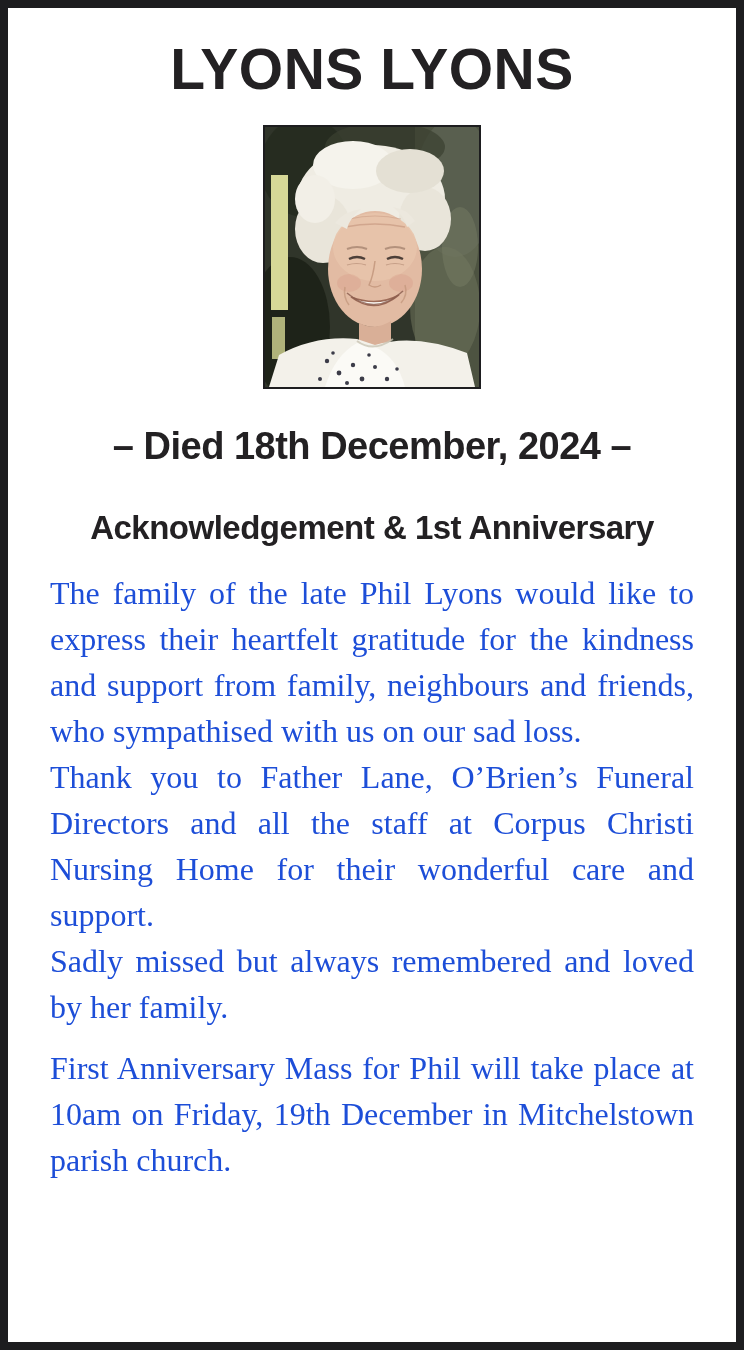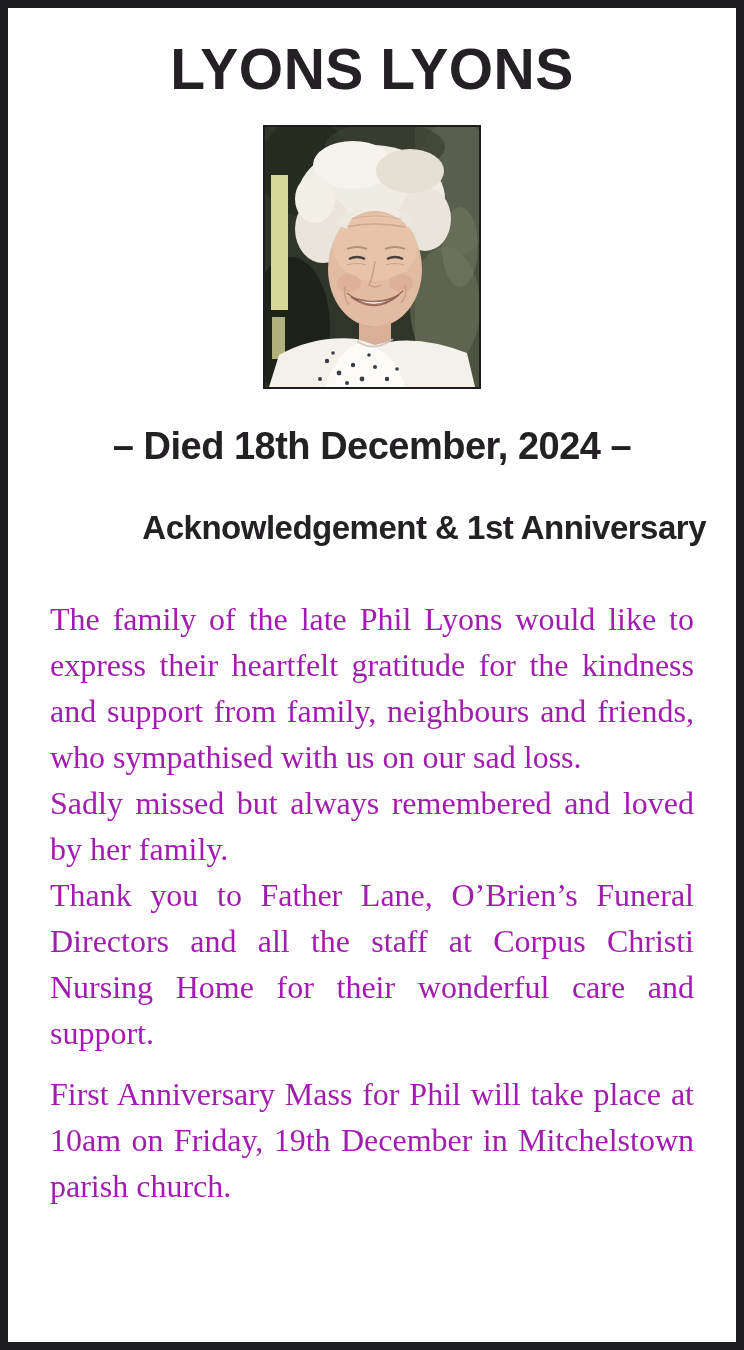--- a/index.html
+++ b/index.html
@@ -42,31 +42,31 @@
     font-family: "Liberation Sans", "DejaVu Sans", sans-serif;
     font-weight: bold;
     font-size: 38px;
     line-height: 1.1;
     letter-spacing: -0.5px;
     color: #232123;
   }
   .subhead.died { margin-top: 37px; }
   .section-heading {
     margin: 42px 30px 0 30px;
-    text-align: right;
+    text-align: center;
     font-family: "Liberation Sans", "DejaVu Sans", sans-serif;
     font-weight: bold;
     font-size: 33px;
     line-height: 1.1;
     letter-spacing: -0.5px;
     color: #232123;
   }
   .body-text {
-    margin: 50px 42px 0 42px;
-    color: #a21caf;
+    margin: 24px 42px 0 42px;
+    color: #1d4ed8;
   }
   .body-text p {
     margin: 0;
     font-size: 32px;
     line-height: 46px;
     text-align: justify;
   }
   .body-text p.final {
     margin-top: 15px;
     font-weight: normal;
@@ -151,18 +151,18 @@
     </svg>
   </div>
 
 
   <div class="subhead died">– Died 18th December, 2024 –</div>
 
   <div class="section-heading">Acknowledgement &amp; 1st Anniversary</div>
 
   <div class="body-text">
     <p>The family of the late Phil Lyons would like to express their heartfelt gratitude for the kindness and support from family, neighbours and friends, who sympathised with us on our sad loss.</p>
+    <p>Thank you to Father Lane, O’Brien’s Funeral Directors and all the staff at Corpus Christi Nursing Home for their wonderful care and support.</p>
     <p>Sadly missed but always remembered and loved by her family.</p>
-    <p>Thank you to Father Lane, O’Brien’s Funeral Directors and all the staff at Corpus Christi Nursing Home for their wonderful care and support.</p>
     <p class="final">First Anniversary Mass for Phil will take place at 10am on Friday, 19th December in Mitchelstown parish church.</p>
   </div>
 
 </div>
 
 </body></html>

